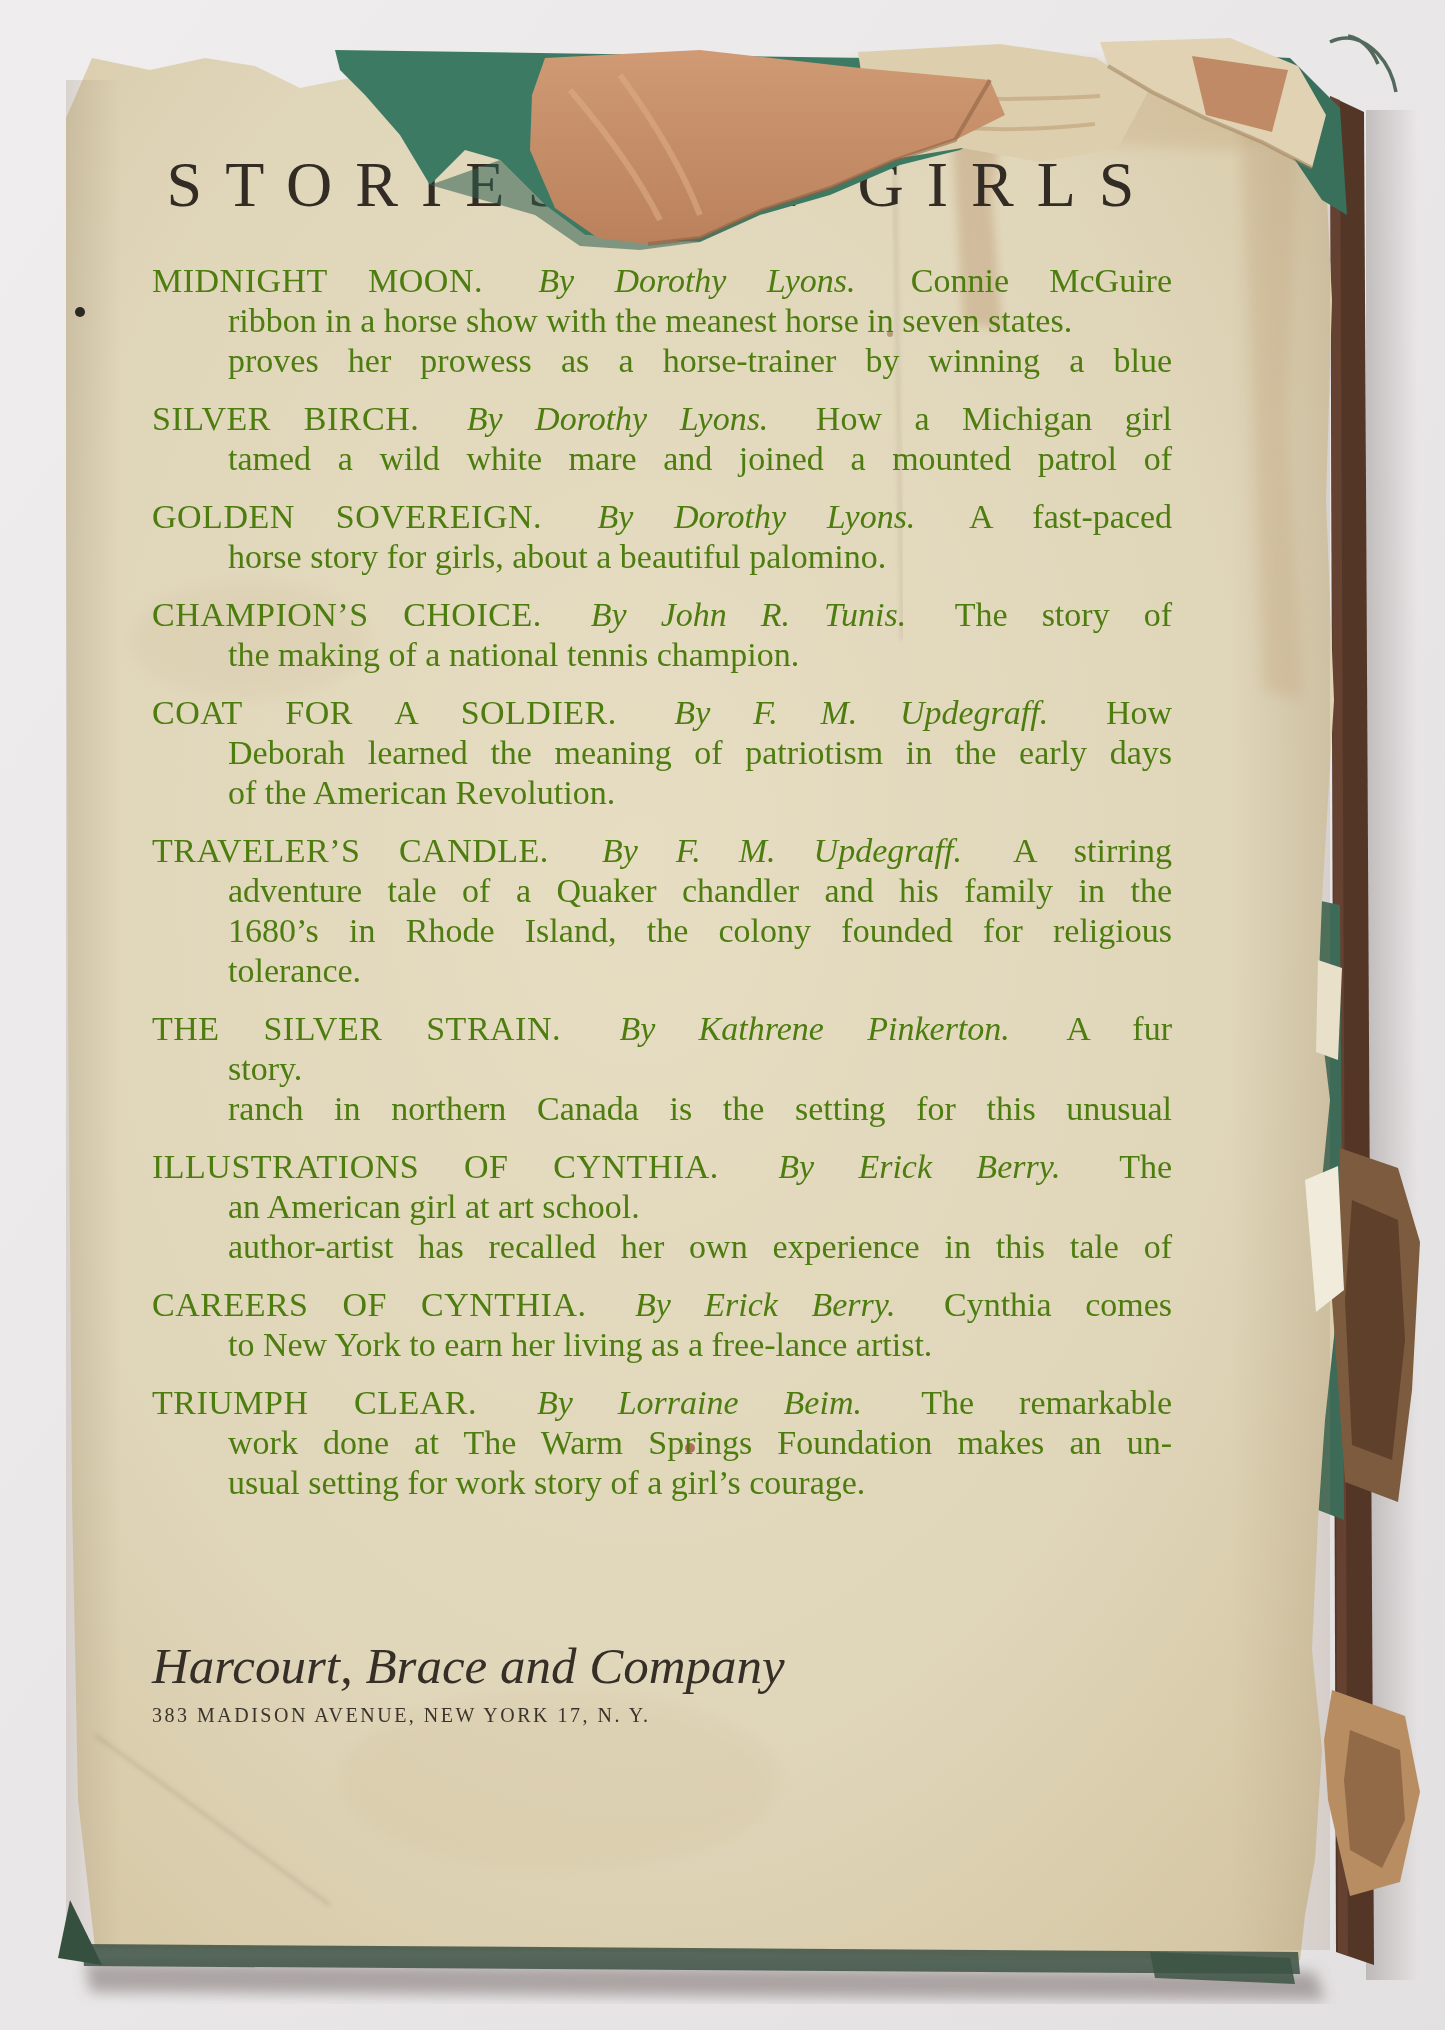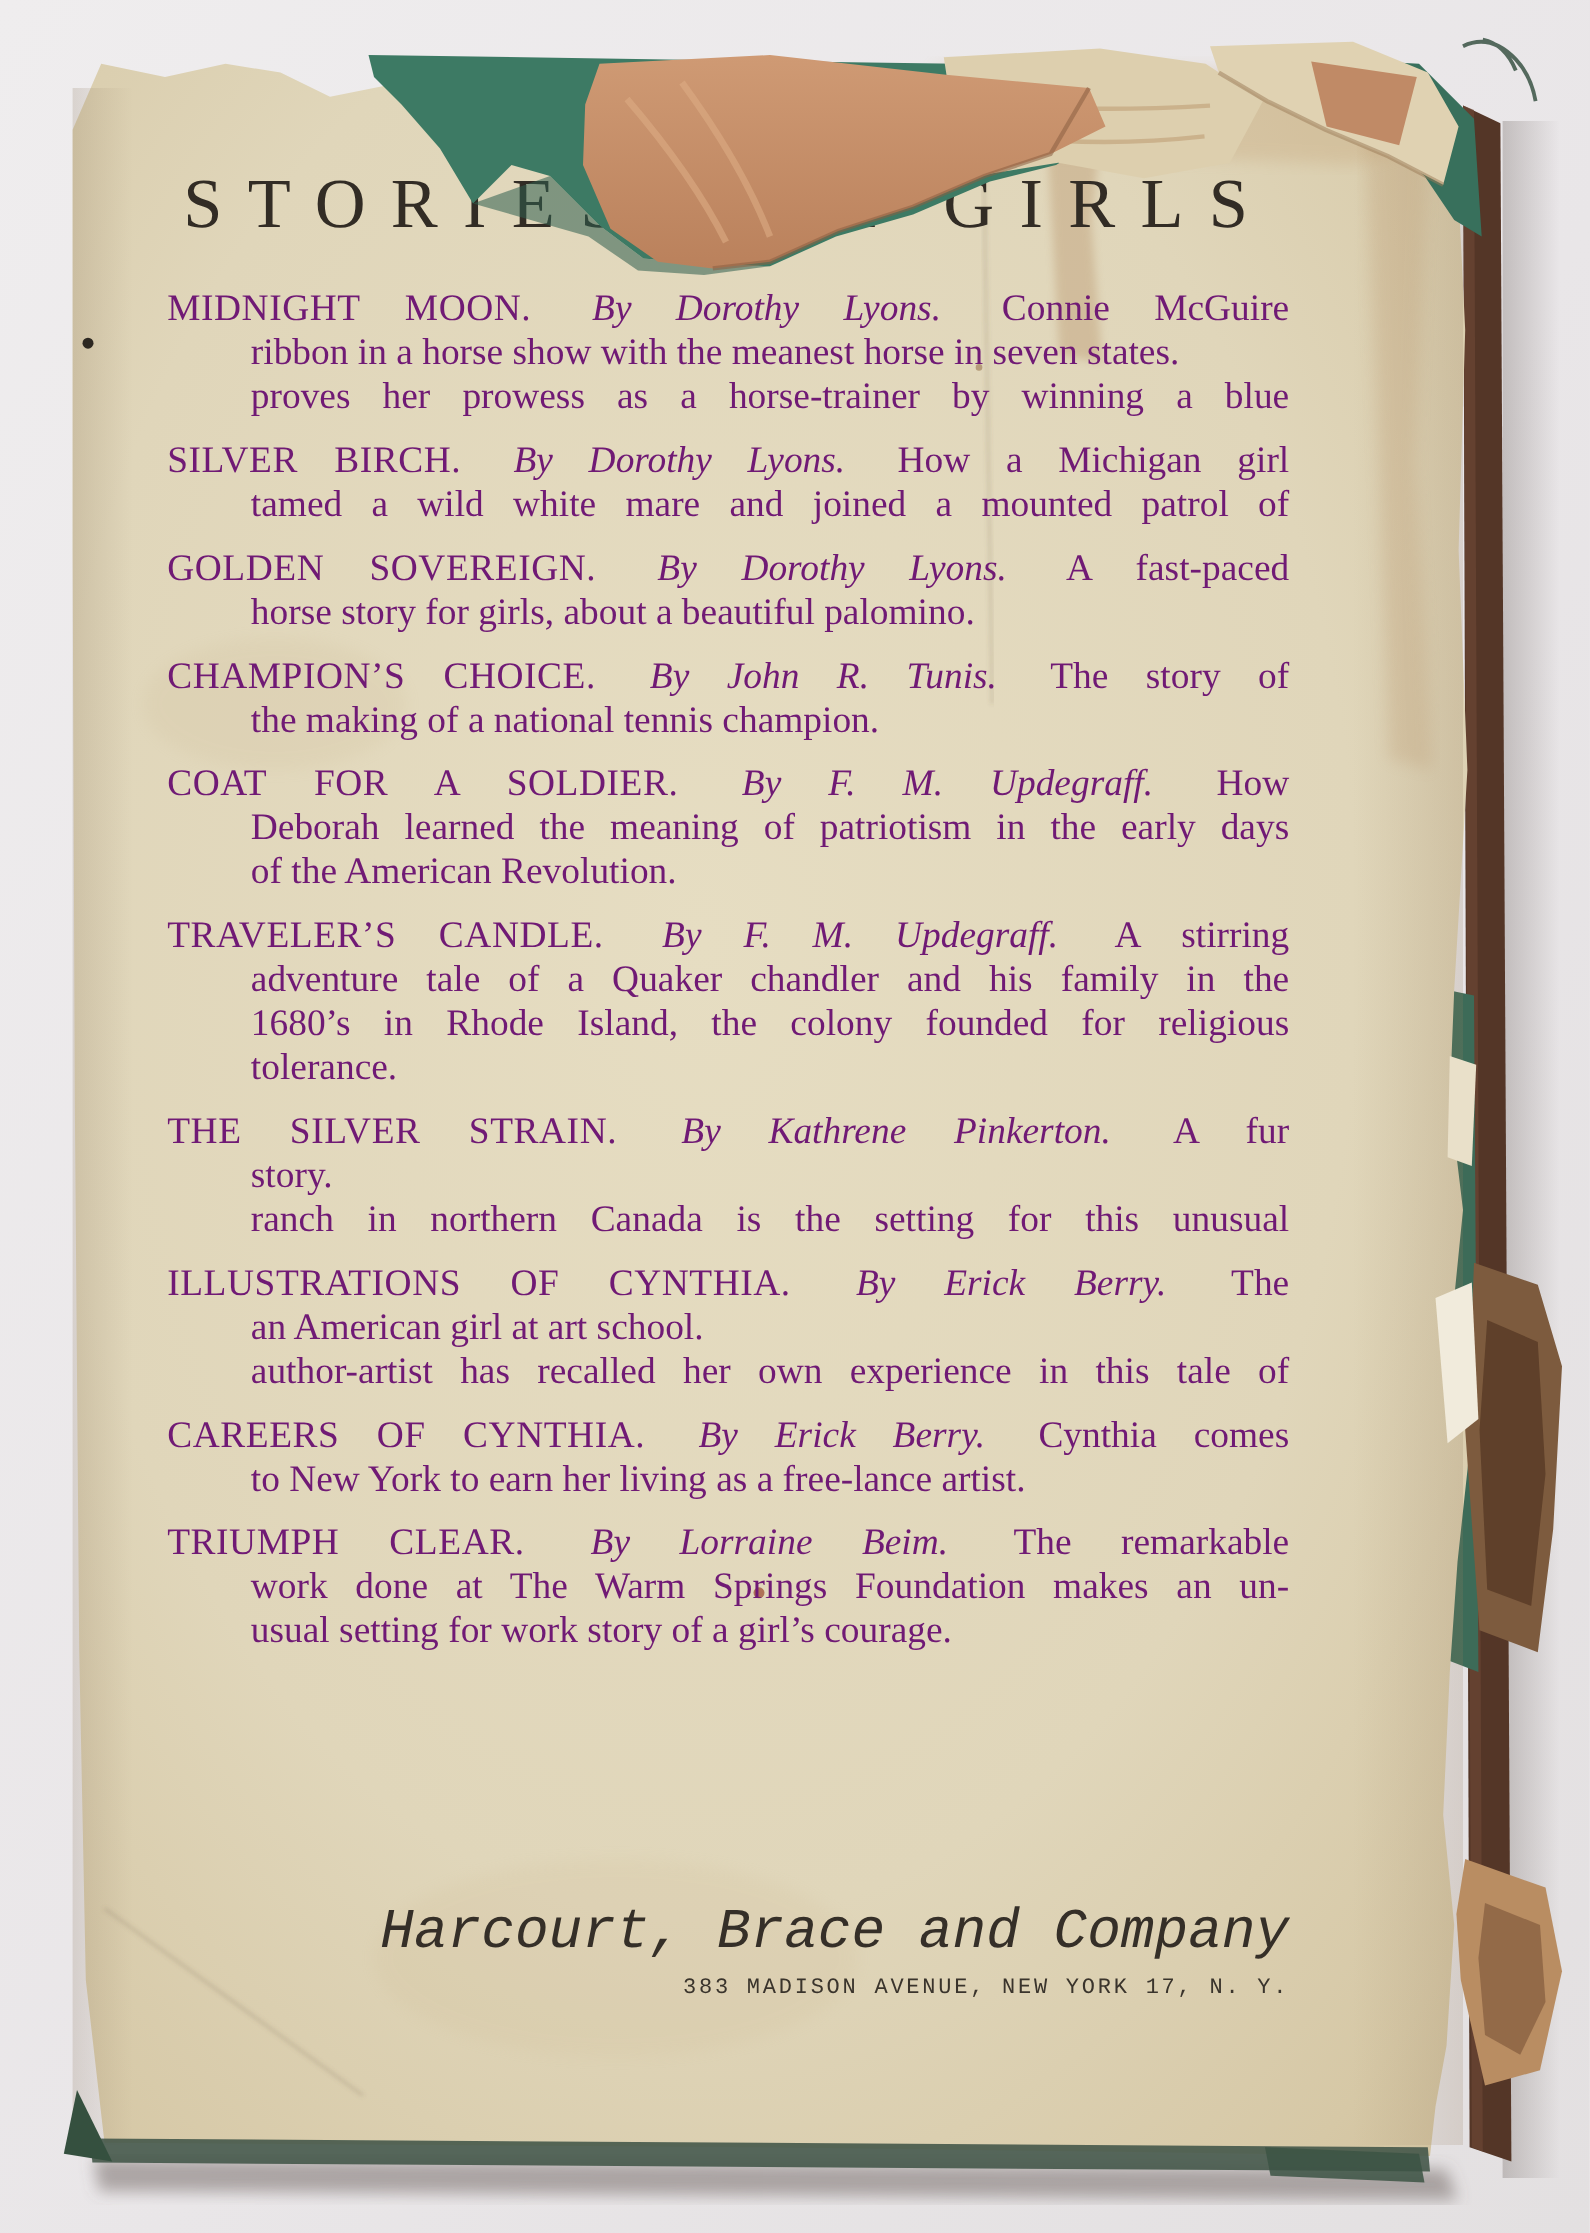--- a/index.html
+++ b/index.html
@@ -4,29 +4,29 @@
 <style>
   html,body{margin:0;padding:0;background:#e9e6e8;}
   .photo{position:relative;width:1445px;height:2030px;overflow:hidden;
          font-family:"Liberation Serif","DejaVu Serif",serif;}
   .art{position:absolute;left:0;top:0;}
   .textlayer{position:absolute;left:0;top:0;width:1445px;height:2030px;z-index:2;}
   .jacket-title{position:absolute;top:150px;left:152px;width:1020px;
     text-align:center;font-size:64px;line-height:70px;letter-spacing:23px;
     color:#322c25;white-space:nowrap;}
   .entries{position:absolute;top:261px;left:152px;width:1020px;
-    font-size:34px;line-height:40px;color:#701a75;}
+    font-size:34px;line-height:40px;color:#4d7c0f;}
   .entry{margin-bottom:18px;}
   .line{text-align:justify;text-align-last:justify;}
   .line.cont{padding-left:76px;}
   .line.last{text-align-last:left;}
   .entry-title{letter-spacing:0.5px;}
   .entry-author{font-style:italic;}
   .seg-gap{display:inline-block;width:15px;}
-  .publisher{position:absolute;top:1691px;left:152px;width:1020px;text-align:right;font-family:Liberation Mono, monospace;}
+  .publisher{position:absolute;top:1599px;left:152px;width:1020px;text-align:left;}
   .pub-name{margin-top:37px;font-style:italic;font-size:51px;line-height:60px;color:#352f28;}
   .pub-addr{margin-top:8px;font-size:20px;letter-spacing:2.5px;color:#3a342c;}
   .overlaylayer{z-index:3;pointer-events:none;}
 </style>
 </head>
 <body>
 
 <div class="photo">
 
   <svg class="art" width="1445" height="2030" viewBox="0 0 1445 2030">

